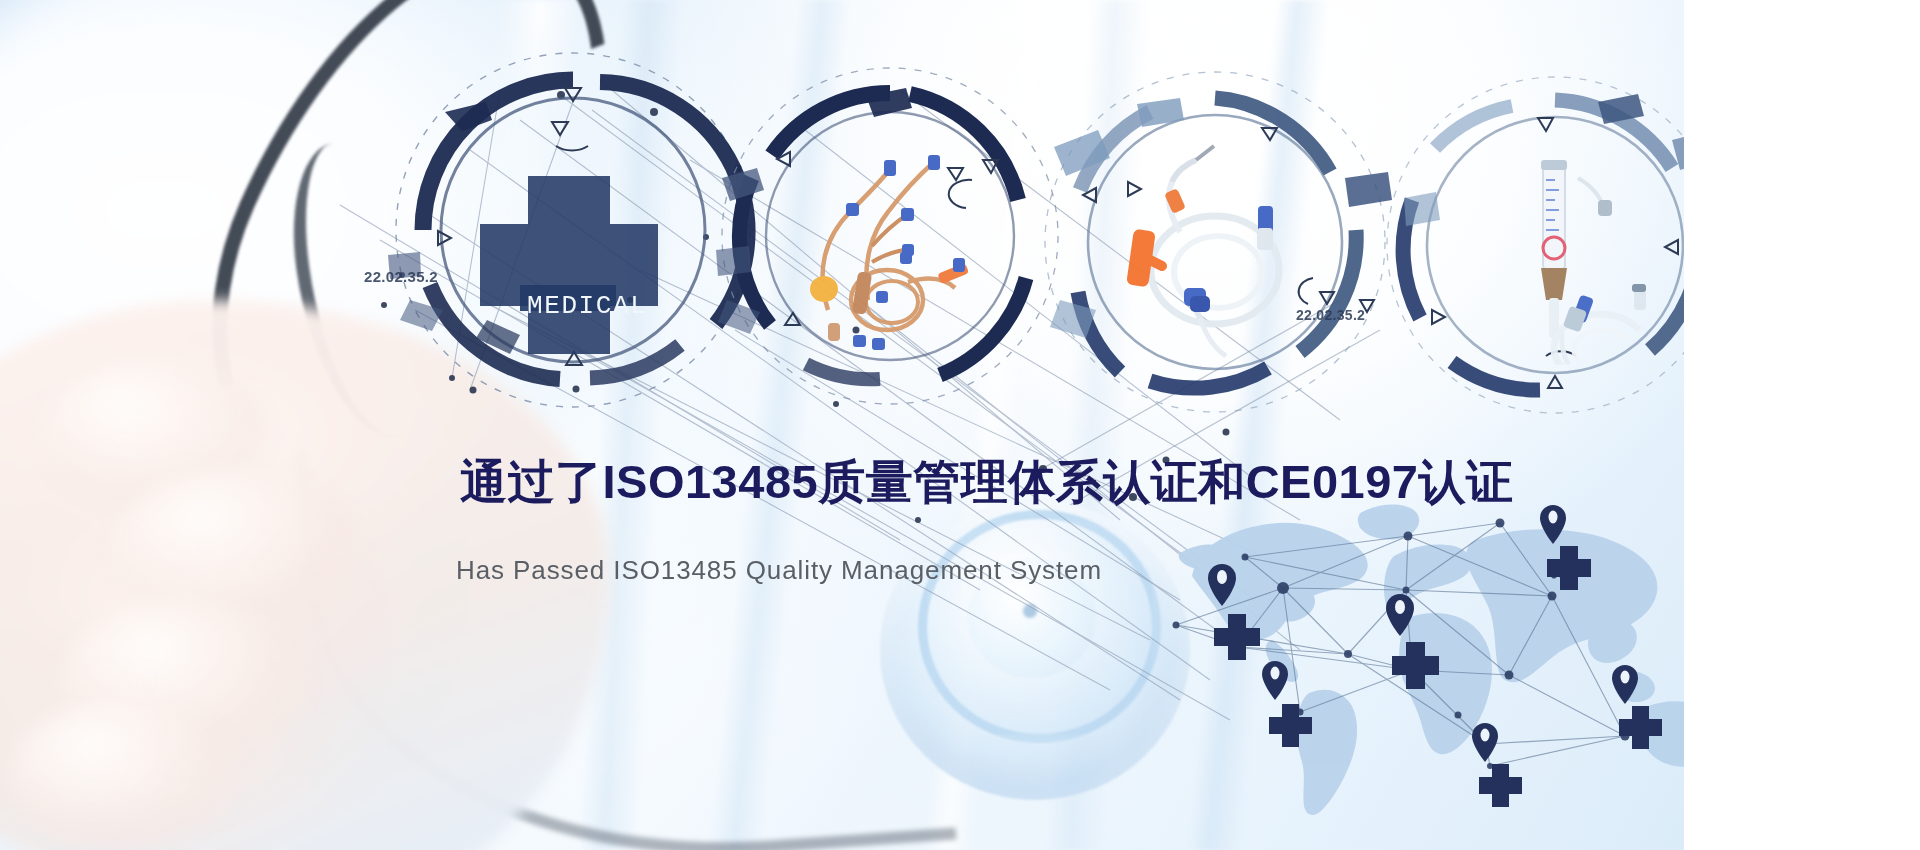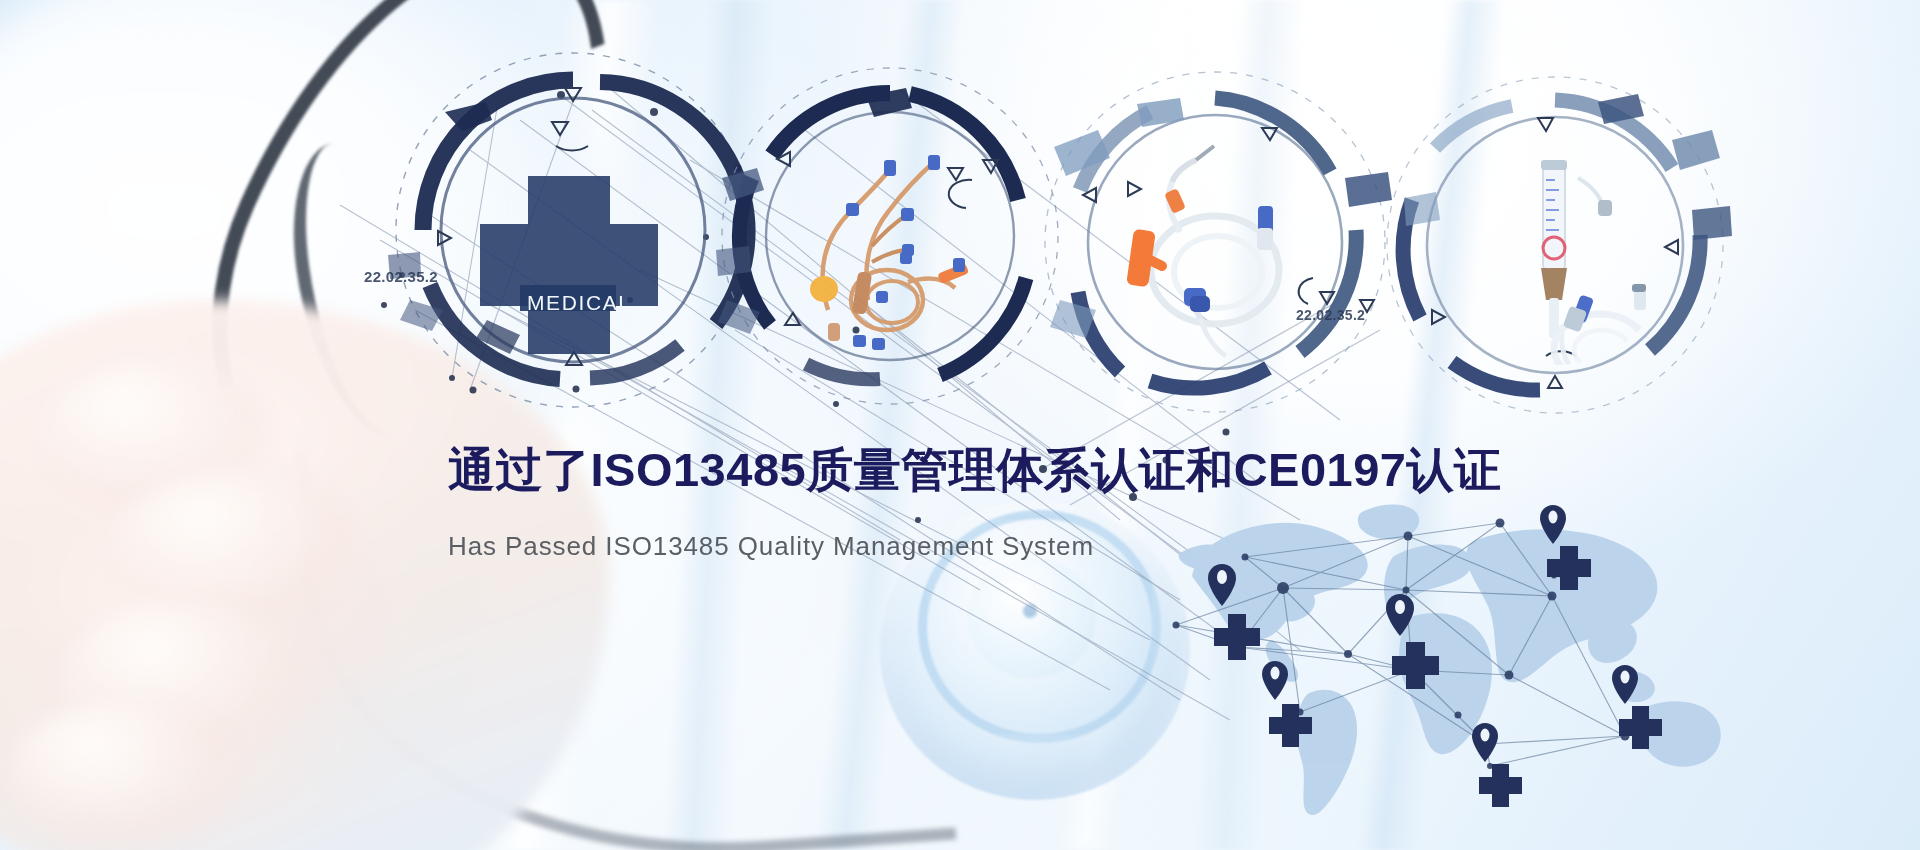--- a/index.html
+++ b/index.html
@@ -6,21 +6,21 @@
     margin: 0;
     padding: 0;
     background: #fff;
   }
   body {
     font-family: "Liberation Sans", "DejaVu Sans", sans-serif;
   }
 
   #banner {
     position: relative;
-    width: 1920px;
+    width: 1684px;
     height: 850px;
     overflow: hidden;
     background: #eaf3fb;
   }
 
   
   .bg-base {
     position: absolute;
     inset: 0;
     background:
@@ -168,31 +168,31 @@
   .netlines svg, .hudwrap svg, .worldmap svg { display: block; }
 
   
   .text-block {
     position: absolute;
     left: 448px;
     top: 443px;
     width: 1100px;
   }
   .title-cn {
-    margin: 0;
+    margin: 12px;
     font-family: "Liberation Sans", "DejaVu Sans", sans-serif;
     font-size: 47px;
     font-weight: 700;
     letter-spacing: 0.5px;
     line-height: 1.16;
     color: #1b1b5e;
     white-space: nowrap;
   }
   .subtitle-en {
-    margin: 0;
+    margin: 8px;
     padding-top: 30px;
     font-family: "Liberation Sans", "DejaVu Sans", sans-serif;
     font-size: 26px;
     font-weight: 400;
     letter-spacing: 0.9px;
     line-height: 1.42;
     color: #5a5f66;
     max-width: 730px;
   }
 
@@ -206,22 +206,22 @@
     color: #2c3a55;
     opacity: 0.85;
   }
   .hud-label-1 { left: 364px; top: 268px; }
   .hud-label-2 { left: 1296px; top: 307px; font-size: 14px; }
 
   .medical-tag {
     position: absolute;
     left: 527px;
     top: 291px;
-    font-family: Liberation Sans, sans-serif;
-    font-size: 21px;
+    font-family: Liberation Mono, monospace;
+    font-size: 26px;
     font-weight: 500;
     letter-spacing: 1.6px;
     color: #f1f6fb;
   }
 </style>
 </head>
 <body>
 
 <div id="banner">
 

